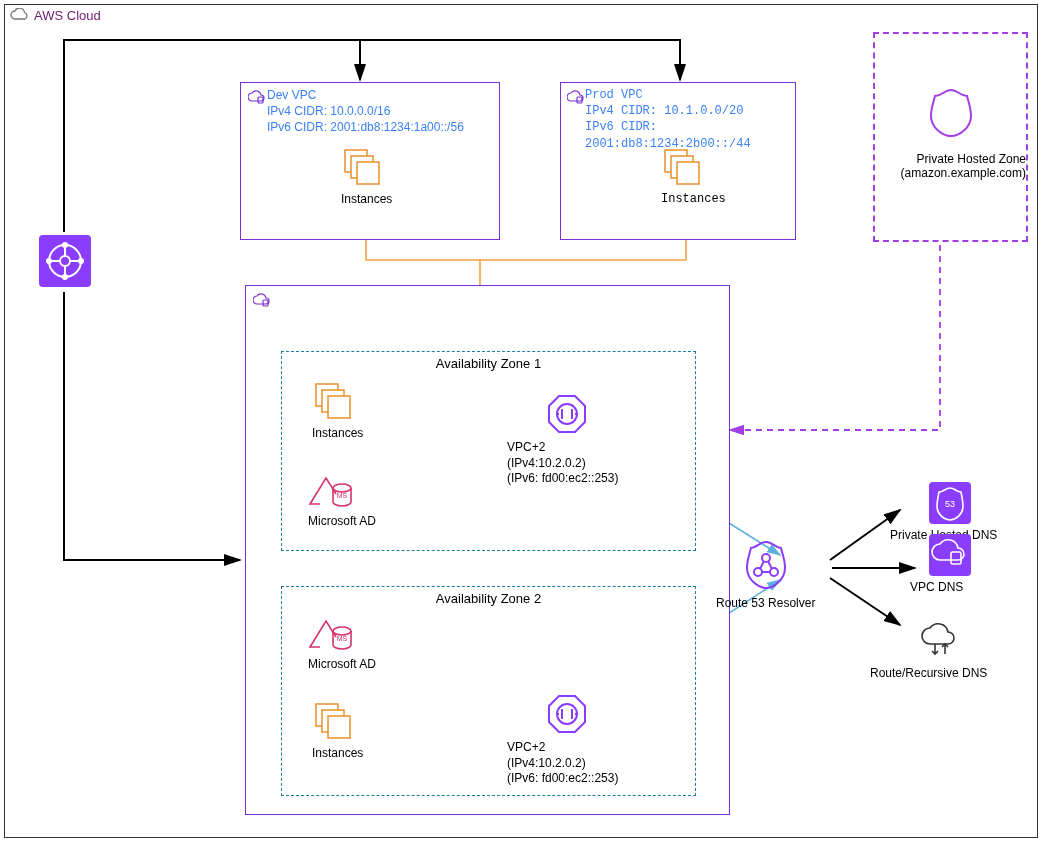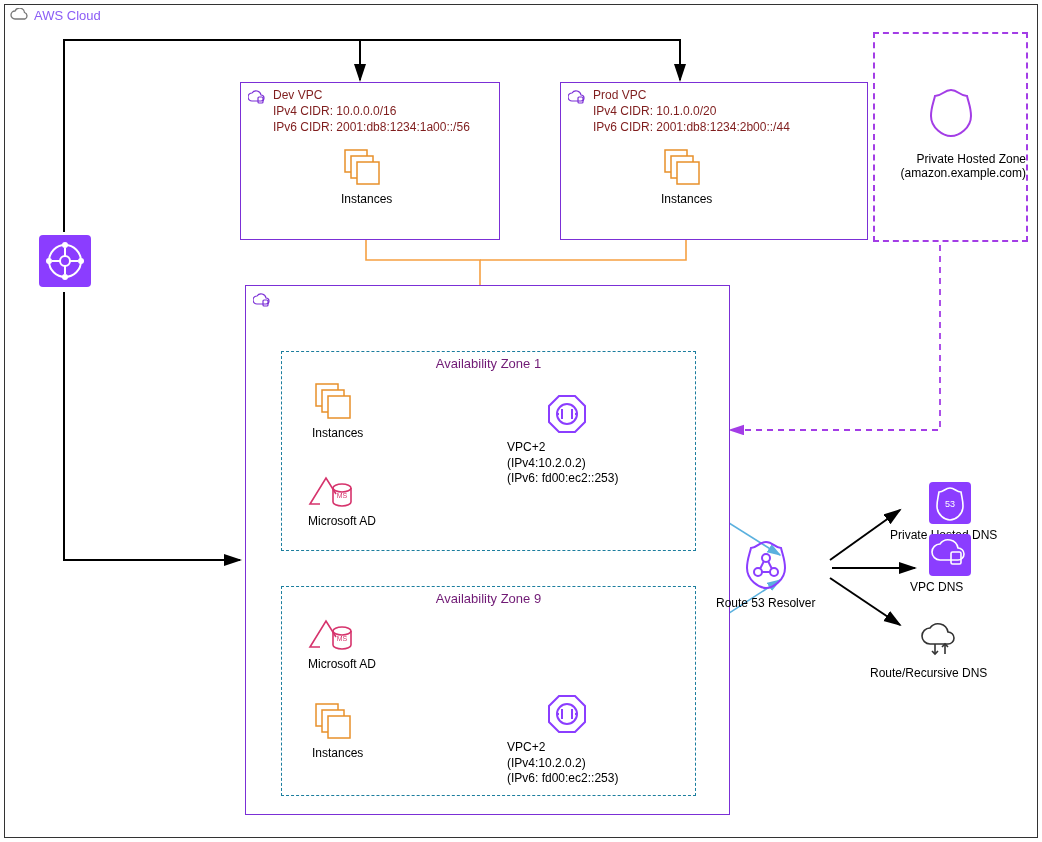--- a/index.html
+++ b/index.html
@@ -25,55 +25,54 @@
   .cloud-label {
     position: absolute;
     top: -1px;
     left: -1px;
     display: flex;
     align-items: center;
     gap: 4px;
     height: 22px;
     padding: 0 6px;
     font-size: 13px;
-    color: #8b5cf6;
+    color: #701a75;
   }
   .vpc-box {
     position: absolute;
     border: 1px solid #7b2fd6;
     box-sizing: border-box;
     background: #fff;
   }
   .vpc-header {
     display: flex;
     align-items: flex-start;
-    gap: 6px;
     padding: 4px 6px;
-    color: #7f1d1d;
+    color: #3b82f6;
     font-size: 12px;
     line-height: 1.35;
   }
   .vpc-header .vpc-icon-holder {
     width: 20px;
     display:flex;
     justify-content:center;
     padding-top:2px;
   }
   .vpc-header .txt { display:block; }
   .az-box {
     position: absolute;
     border: 1.5px dashed #1b7d9e;
     box-sizing: border-box;
   }
   .az-title {
     position: absolute;
     top: 4px;
     width: 100%;
     text-align: center;
-    color: #701a75;
+    color: #000000;
     font-size: 13px;
   }
   .hosted-zone-box {
     position: absolute;
     border: 2px dashed #a33de6;
     box-sizing: border-box;
     text-align: center;
   }
   .icon-group {
     position: absolute;
@@ -178,21 +177,21 @@
   <div class="icon-group" style="left:100px; top:65px;">
     <svg width="44" height="40" viewBox="0 0 44 40">
       <rect x="4" y="2" width="22" height="22" fill="#fff" stroke="#e8902a" stroke-width="1.5"></rect>
       <rect x="10" y="8" width="22" height="22" fill="#fff" stroke="#e8902a" stroke-width="1.5"></rect>
       <rect x="16" y="14" width="22" height="22" fill="#fff" stroke="#e8902a" stroke-width="1.5"></rect>
     </svg>
     <div class="cap">Instances</div>
   </div>
 </div>
 
-<div class="vpc-box" style="left:560px; top:82px; width:308px; height:158px;">
+<div class="vpc-box" style="left:560px; top:82px; width:236px; height:158px;font-family:Liberation Mono, monospace;">
   <div class="vpc-header">
     <span class="vpc-icon-holder">
       <svg width="18" height="18" viewBox="0 0 18 18">
           <path d="M4 12a4 4 0 010-8 5 5 0 019 2 3 3 0 010 6H4z" fill="none" stroke="#7b2fd6" stroke-width="1.2"></path>
           <rect x="10" y="8" width="5" height="6" rx="1" fill="none" stroke="#7b2fd6" stroke-width="1.2"></rect>
         </svg>
     </span>
     <div>
       <span class="txt">Prod VPC</span>
       <span class="txt">IPv4 CIDR: 10.1.0.0/20</span>
@@ -249,21 +248,21 @@
       </svg>
       <div class="cap">
         <span>VPC+2</span><br>
         <span>(IPv4:10.2.0.2)</span><br>
         <span>(IPv6: fd00:ec2::253)</span>
       </div>
     </div>
   </div>
 
   <div class="az-box" style="left:35px; top:300px; width:415px; height:210px;">
-    <div class="az-title">Availability Zone 9</div>
+    <div class="az-title">Availability Zone 2</div>
 
     <div class="icon-group" style="left:26px; top:30px;">
       <svg width="50" height="36" viewBox="0 0 50 36">
         <path d="M12 30 L2 30 L18 4 L28 20" fill="none" stroke="#d6336c" stroke-width="1.6"></path>
         <ellipse cx="34" cy="14" rx="9" ry="4" fill="none" stroke="#d6336c" stroke-width="1.6"></ellipse>
         <path d="M25 14 L25 28 a9 4 0 0 0 18 0 L43 14" fill="none" stroke="#d6336c" stroke-width="1.6"></path>
         <text x="34" y="24" font-size="7" text-anchor="middle" fill="#d6336c">MS</text>
       </svg>
       <div class="cap">Microsoft AD</div>
     </div>

